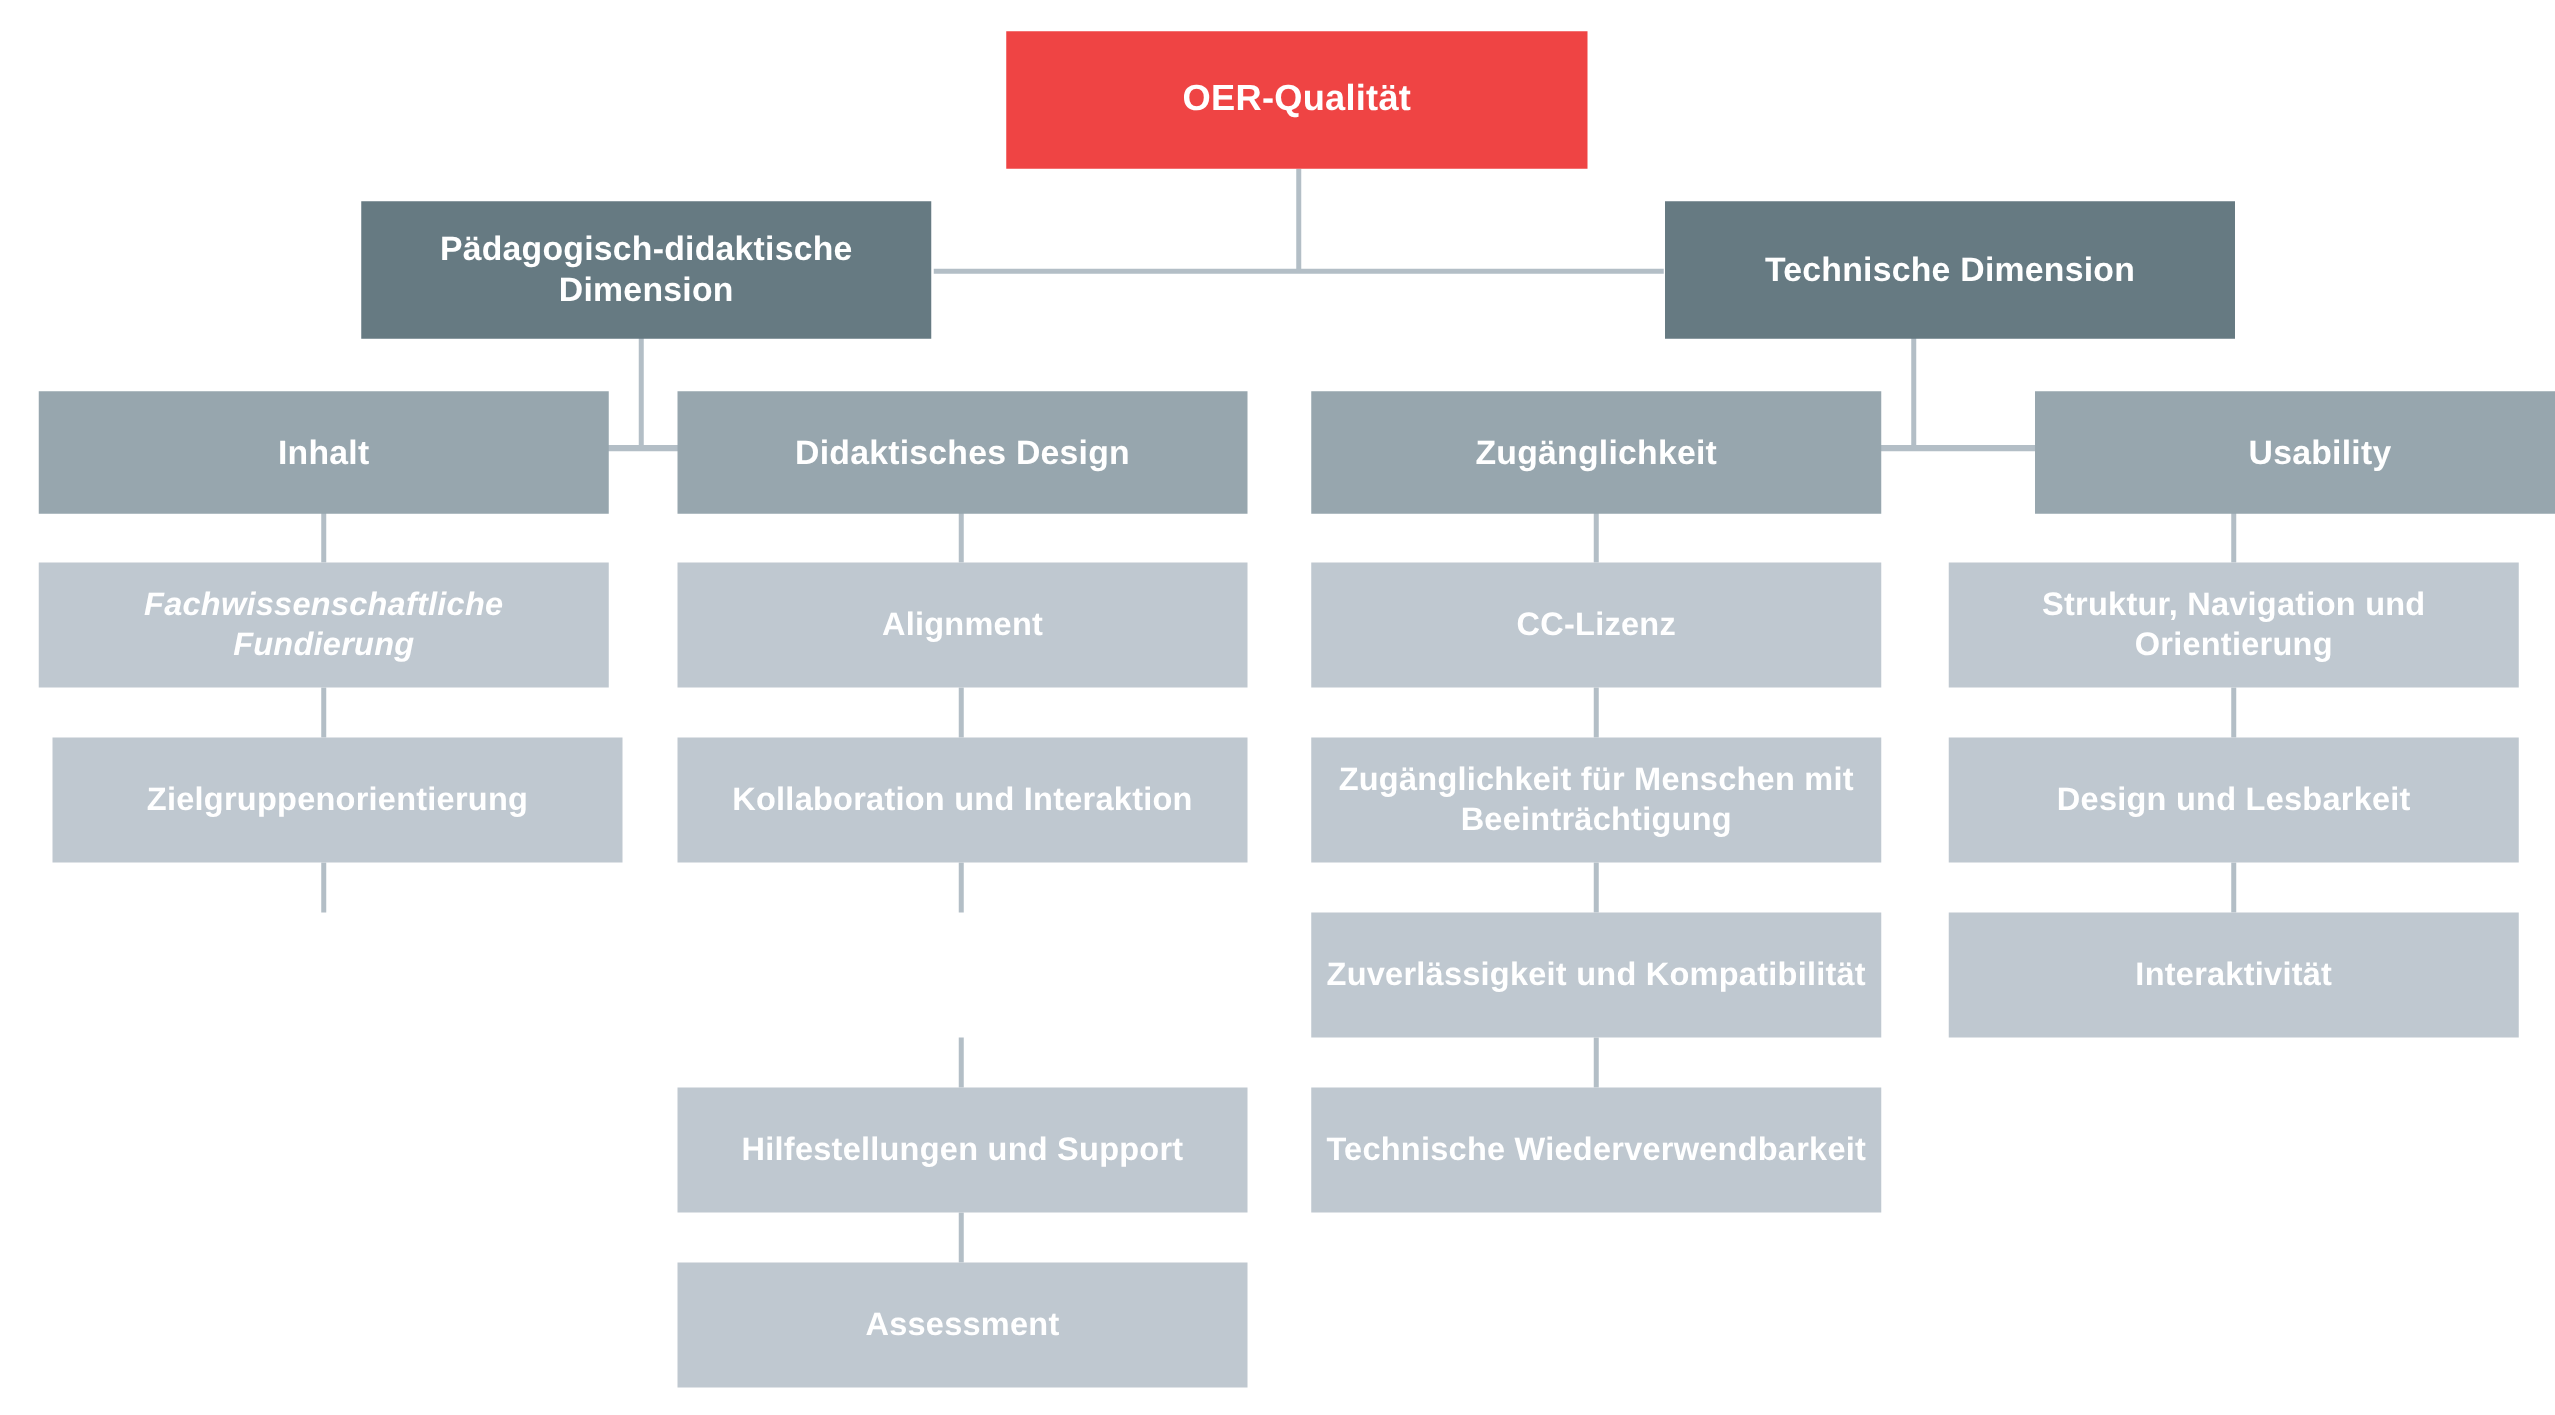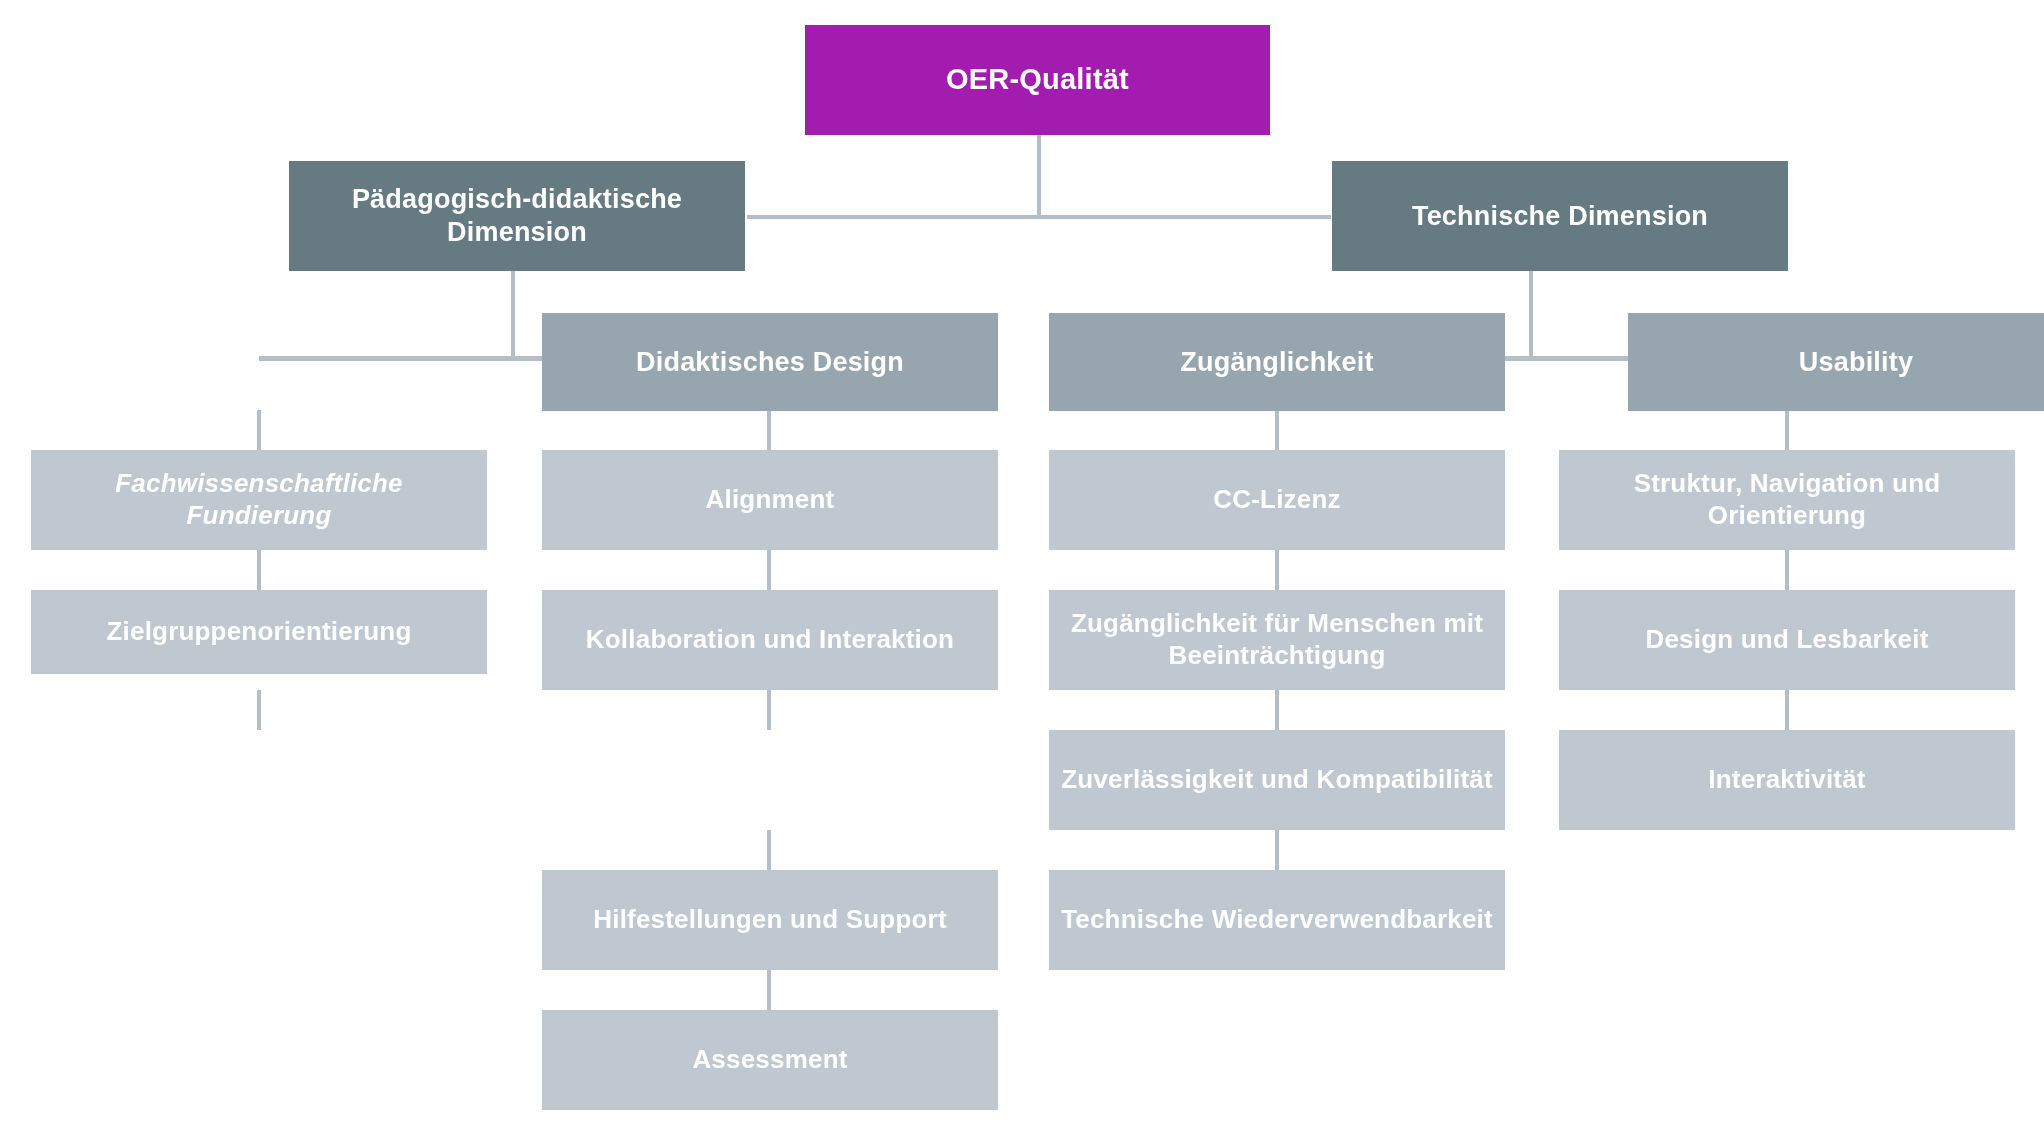--- a/index.html
+++ b/index.html
@@ -24,21 +24,21 @@
     align-items: center;
     justify-content: center;
     text-align: center;
     color: #ffffff;
     font-weight: bold;
     line-height: 1.22;
     box-sizing: border-box;
     padding: 4px 10px;
   }
   .lvl-root {
-    background: #a21caf;
+    background: #ef4444;
     font-size: 29px;
     letter-spacing: 0.2px;
   }
   .lvl-dim {
     background: #667a82;
     font-size: 27px;
     letter-spacing: 0.2px;
   }
   .lvl-cat {
     background: #97a6ae;
@@ -95,34 +95,37 @@
     <span>OER-Qualität</span>
   </div>
 
   <div class="node lvl-dim" style="left:289px; top:161px; width:456px; height:110px;">
     <span>Pädagogisch-didaktische Dimension</span>
   </div>
   <div class="node lvl-dim" style="left:1332px; top:161px; width:456px; height:110px;">
     <span>Technische Dimension</span>
   </div>
 
+  <div class="node lvl-cat" style="left:31px; top:313px; width:456px; height:98px;">
+    <span>Inhalt</span>
+  </div>
   <div class="node lvl-cat" style="left:542px; top:313px; width:456px; height:98px;">
     <span>Didaktisches Design</span>
   </div>
   <div class="node lvl-cat" style="left:1049px; top:313px; width:456px; height:98px;">
     <span>Zugänglichkeit</span>
   </div>
   <div class="node lvl-cat" style="left:1628px; top:313px; width:456px; height:98px;">
     <span>Usability</span>
   </div>
 
   <div class="node lvl-leaf" style="left:31px; top:450px; width:456px; height:100px;font-style:italic;">
     <span>Fachwissenschaftliche Fundierung</span>
   </div>
-  <div class="node lvl-leaf" style="left:31px; top:590px; width:456px; height:84px;">
+  <div class="node lvl-leaf" style="left:42px; top:590px; width:456px; height:100px;">
     <span>Zielgruppenorientierung</span>
   </div>
 
   <div class="node lvl-leaf" style="left:542px; top:450px; width:456px; height:100px;">
     <span>Alignment</span>
   </div>
   <div class="node lvl-leaf" style="left:542px; top:590px; width:456px; height:100px;">
     <span>Kollaboration und Interaktion</span>
   </div>
   <div class="node lvl-leaf" style="left:542px; top:870px; width:456px; height:100px;">

